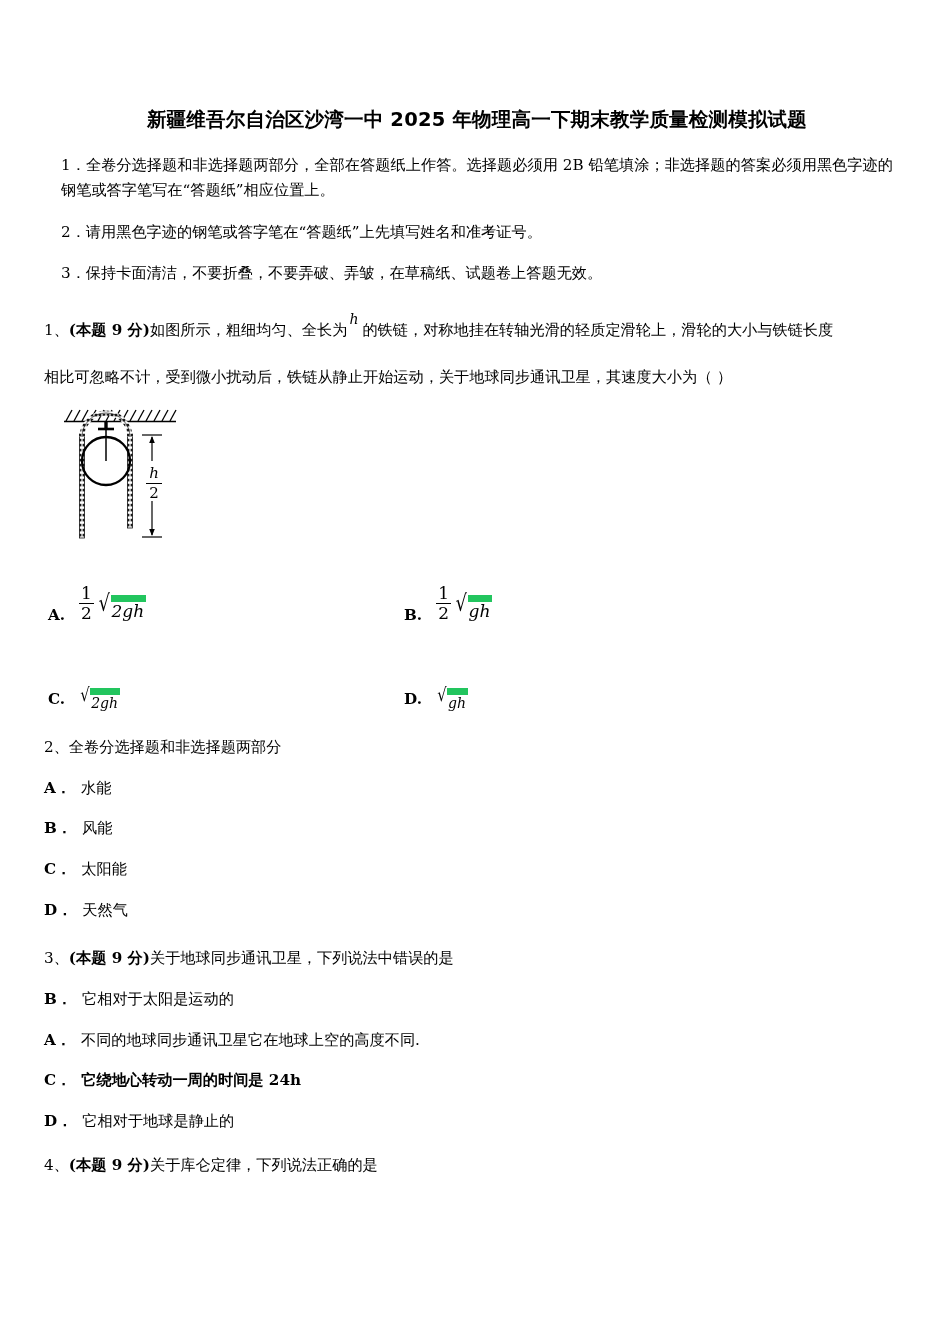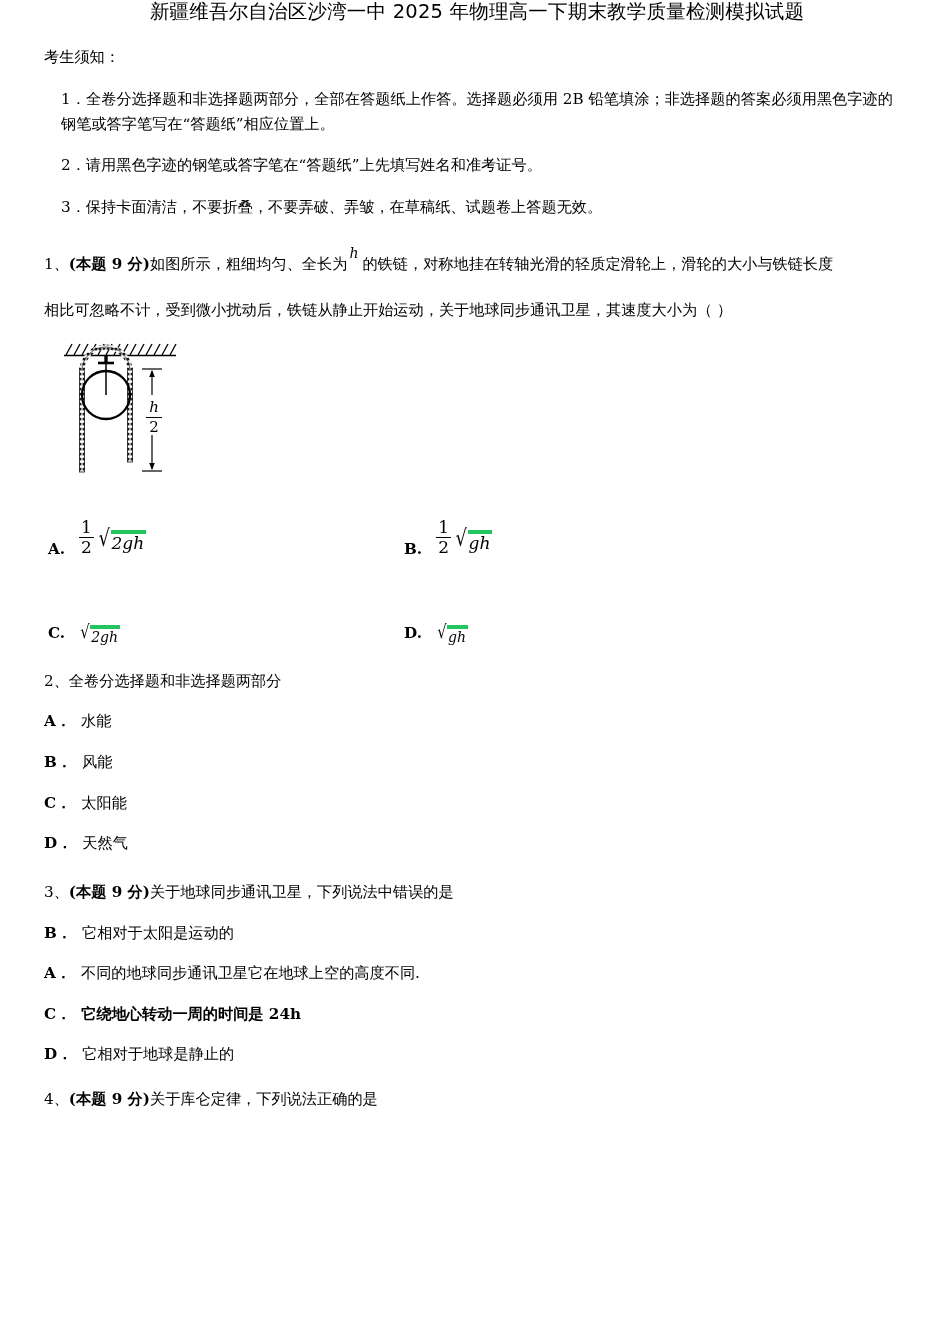--- a/index.html
+++ b/index.html
@@ -25,25 +25,26 @@
   .content {
     position: absolute;
     left: 44px;
     top: 0;
     width: 866px;
   }
 
   
   .doc-title {
     font-family: "DejaVu Sans", "Liberation Sans", sans-serif;
-    font-weight: normal;
+    font-weight: bold;
     font-size: 19.5px;
     text-align: center;
     letter-spacing: 0.2px;
     margin: 0;
+    padding-top: 108px;
     line-height: 1.2;
     white-space: nowrap;
   }
 
   
   .notice {
     margin-top: 22px;
     font-size: 15.2px;
     line-height: 1.62;
   }
@@ -153,21 +154,21 @@
     top: 1px;
   }
   .sqrt .radical {
     font-style: normal;
     font-size: 1.35em;
     line-height: 0.72;
     transform: scaleX(0.78);
     margin-right: -1px;
   }
   .sqrt .radicand {
-    border-top: 4px solid #22c55e;
+    border-top: 7px solid #22c55e;
     padding: 1px 2px 0 1px;
   }
 
   
   .q-block { margin-top: 18px; }
   .q-opt-line {
     font-size: 15.2px;
     line-height: 1.62;
     margin-top: 16px;
   }
@@ -179,21 +180,20 @@
 </style>
 </head>
 <body>
 
 <div class="page">
   <div class="content">
 
     <h1 class="doc-title">新疆维吾尔自治区沙湾一中 2025 年物理高一下期末教学质量检测模拟试题</h1>
 
     <div class="notice">
-      <p class="notice-head">考生须知：</p>
       <p class="notice-item">1．全卷分选择题和非选择题两部分，全部在答题纸上作答。选择题必须用 2B 铅笔填涂；非选择题的答案必须用黑色字迹的钢笔或答字笔写在“答题纸”相应位置上。</p>
       <p class="notice-item">2．请用黑色字迹的钢笔或答字笔在“答题纸”上先填写姓名和准考证号。</p>
       <p class="notice-item">3．保持卡面清洁，不要折叠，不要弄破、弄皱，在草稿纸、试题卷上答题无效。</p>
     </div>
 
 
     <div class="q-stem q1-line1">
       <span>1、</span><span class="bold">(本题 9 分)</span><span>如图所示，粗细均匀、全长为</span><span class="sup-h">h</span><span>的铁链，对称地挂在转轴光滑的轻质定滑轮上，滑轮的大小与铁链长度</span>
     </div>
     <div class="q-stem q1-line2">相比可忽略不计，受到微小扰动后，铁链从静止开始运动，关于地球同步通讯卫星，其速度大小为（    ）</div>

